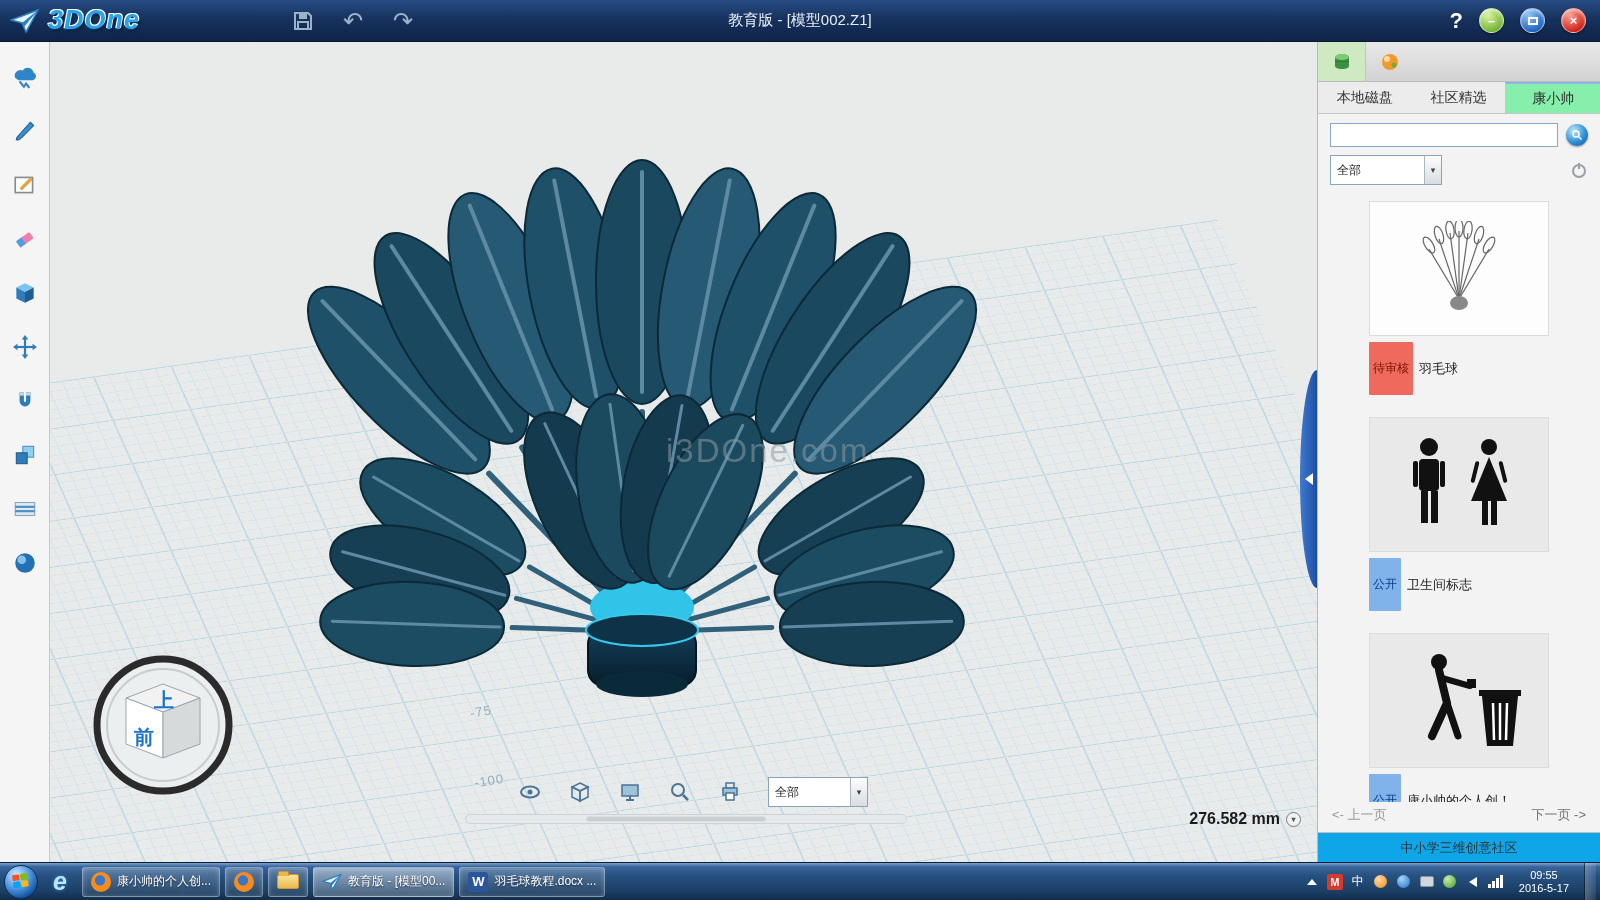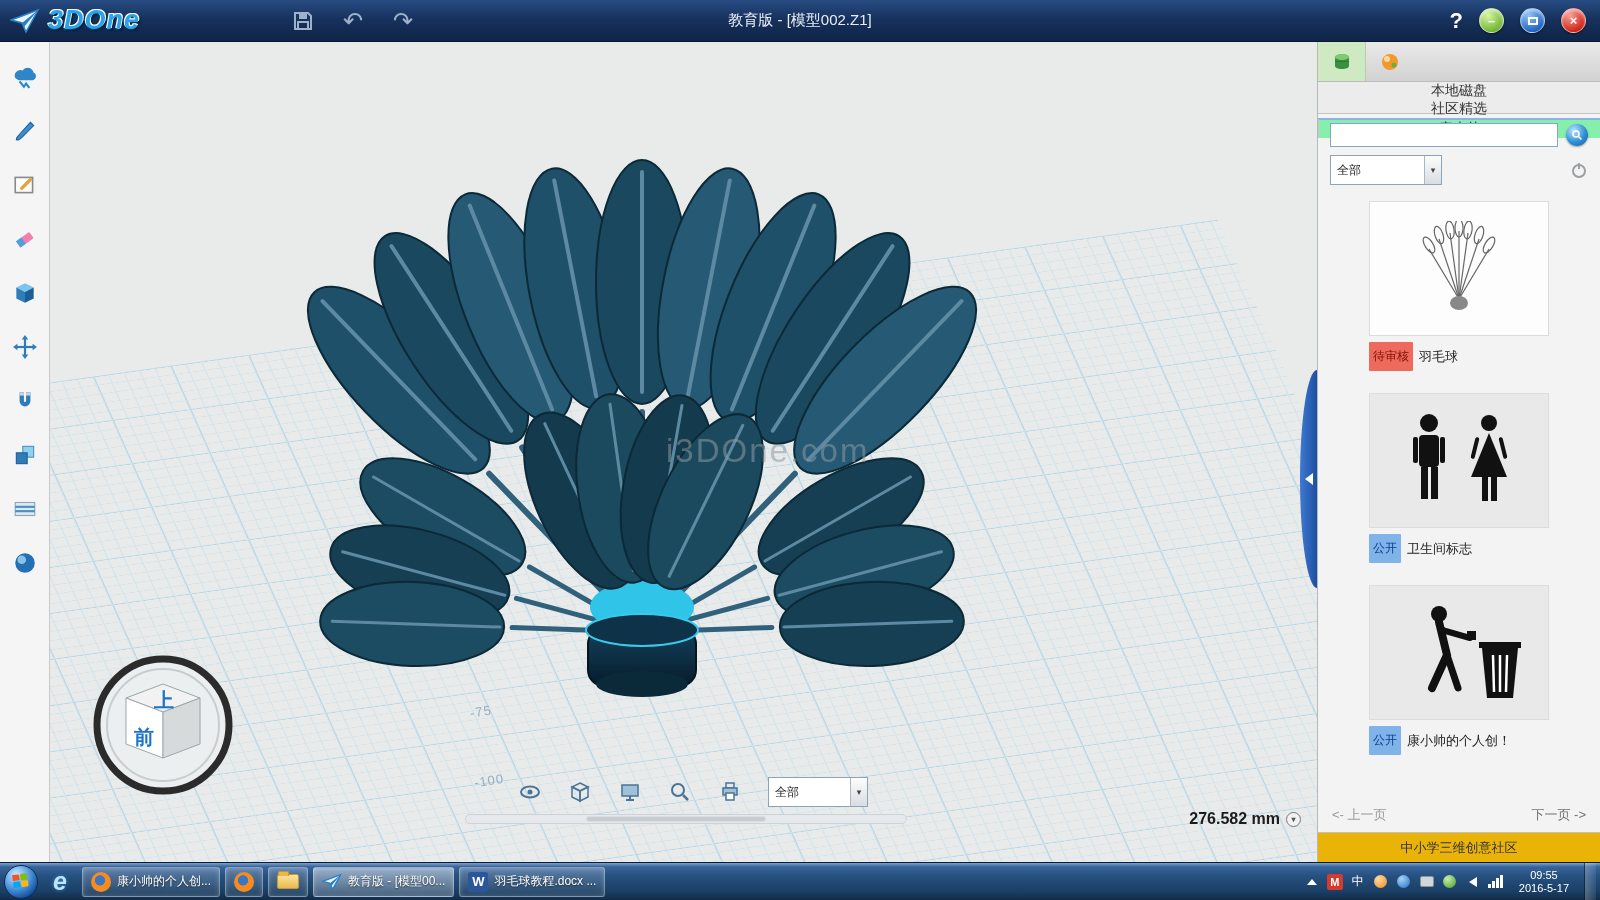--- a/index.html
+++ b/index.html
@@ -60,41 +60,41 @@
   .measure { position:absolute; right:16px; top:768px; display:flex; align-items:center; gap:6px; font-size:16px; font-weight:bold; color:#1b1b1b; z-index:4; }
   .measure .m-icon { width:15px; height:15px; border-radius:50%; border:1px solid #777; color:#555; font-size:8px; display:flex; align-items:center; justify-content:center; background:#f2f2f2; cursor:pointer; }
   .panel-handle { position:absolute; right:0; top:328px; width:17px; height:218px; background:linear-gradient(90deg,#3f7ad0,#1c4fa4); border-radius:100% 0 0 100% / 50% 0 0 50%; display:flex; align-items:center; justify-content:center; cursor:pointer; z-index:5; }
   .panel-handle .tri { width:0; height:0; border-top:6px solid transparent; border-bottom:6px solid transparent; border-right:8px solid #fff; }
 
   
   .rpanel { width:283px; flex:0 0 283px; background:#f3f3f3; border-left:1px solid #b8b8b8; display:flex; flex-direction:column; }
   .rp-icontabs { height:40px; background:linear-gradient(#e9e9e9,#d2d2d2); display:flex; align-items:stretch; border-bottom:1px solid #bbb; }
   .rp-icontab { width:48px; display:flex; align-items:center; justify-content:center; cursor:pointer; }
   .rp-icontab.active { background:#cfe9c3; border-right:1px solid #b5cfa8; }
-  .rp-tabs { display:flex; height:32px; border-bottom:1px solid #c6c6c6; background:#ececec;flex-direction:column; }
+  .rp-tabs { display:flex; height:32px; border-bottom:1px solid #c6c6c6; background:#ececec; }
   .rp-tab { flex:1; display:flex; align-items:center; justify-content:center; font-size:14px; color:#333; cursor:pointer; }
   .rp-tab.active { background:#86efac; border-left:1px solid #c6c6c6; border-top:2px solid #8ab4e8; }
   .rp-search { display:flex; align-items:center; gap:8px; padding:9px 12px 5px; }
   .rp-search input { flex:1; height:24px; border:1px solid #88a6c6; background:#fff; padding:0 6px; font-size:13px; outline:none; }
   .search-ball { width:22px; height:22px; border-radius:50%; background:radial-gradient(circle at 35% 30%, #bfe6fb, #2f8fd6 55%, #145a9e); box-shadow:0 1px 2px rgba(0,0,0,.35); cursor:pointer; display:flex; align-items:center; justify-content:center; }
   .rp-filter { display:flex; align-items:center; padding:3px 12px 8px; }
   .rp-filter .vp-select { width:112px; }
   .power-icon { margin-left:auto; width:18px; height:18px; cursor:pointer; }
   .rp-cards { flex:1; overflow:hidden; padding-top:8px; }
   .card { width:180px; margin:0 auto 22px; cursor:pointer; }
   .thumb { width:180px; height:135px; background:#e9e9e9; display:flex; align-items:center; justify-content:center; border:1px solid #dcdcdc; }
   .caption { display:flex; align-items:center; gap:6px; margin-top:6px; }
-  .badge { font-size:12px; padding:6px 4px; border-radius:1px; }
+  .badge { font-size:12px; padding:18px 4px; border-radius:1px; }
   .badge.red { background:#ee6a5d; color:#7c1106; }
   .badge.blue { background:#7fb3ea; color:#0b3c8c; }
   .card-name { font-size:13px; color:#222; }
   .rp-paging { display:flex; justify-content:space-between; padding:4px 14px 8px; font-size:13px; }
   .pg-prev { color:#9a9a9a; cursor:pointer; }
   .pg-next { color:#737373; cursor:pointer; }
-  .rp-footer { height:30px; flex:0 0 30px; border-top:1px solid #c2c2c2; background:#eab308; display:flex; align-items:center; justify-content:center; font-size:13px; color:#333; cursor:pointer; }
+  .rp-footer { height:30px; flex:0 0 30px; border-top:1px solid #c2c2c2; background:#0ea5e9; display:flex; align-items:center; justify-content:center; font-size:13px; color:#333; cursor:pointer; }
 
   
   .taskbar { height:38px; flex:0 0 38px; background:linear-gradient(180deg,#7ba2cc 0%,#39659c 10%,#26507f 35%,#1b4066 75%,#122c4a 100%); display:flex; align-items:center; padding-left:4px; gap:5px; border-top:1px solid #0c1e35; }
   .orb { width:34px; height:34px; border-radius:50%; background:radial-gradient(circle at 35% 28%, #cfeaff, #4e94e0 45%, #0d4a94 80%, #062c5c); border:1px solid #0a2c55; display:flex; align-items:center; justify-content:center; cursor:pointer; }
   .flag { width:17px; height:15px; display:grid; grid-template-columns:7px 7px; grid-template-rows:6px 6px; gap:1px; transform:rotate(-8deg); }
   .flag i { border-radius:1px; display:block; }
   .ie-btn { width:34px; height:30px; display:flex; align-items:center; justify-content:center; cursor:pointer; }
   .ie-e { font-size:25px; font-weight:bold; font-style:italic; color:#bfe3f7; text-shadow:0 0 4px #2a7fc4; }
   .task-btn { height:30px; display:flex; align-items:center; gap:6px; padding:0 8px; border-radius:3px;
     background:linear-gradient(rgba(255,255,255,.22),rgba(255,255,255,.06)); border:1px solid rgba(255,255,255,.35);

